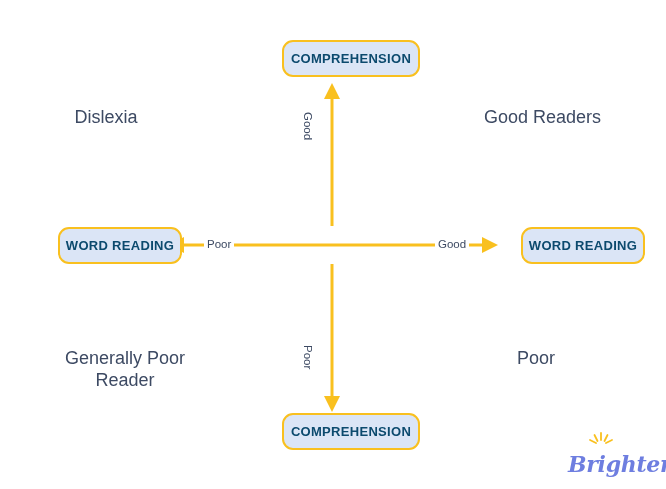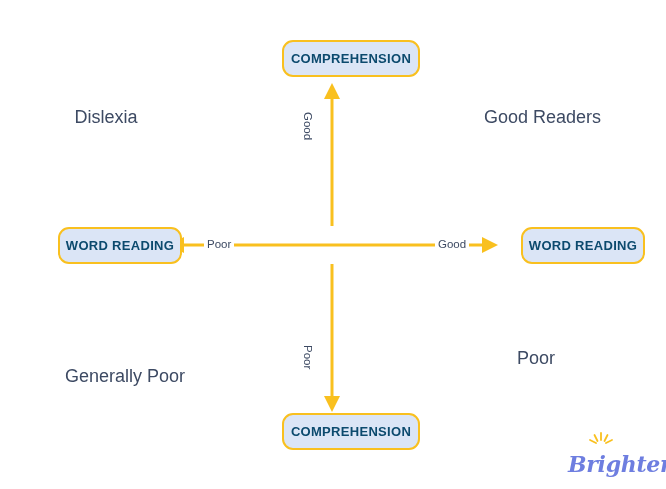--- a/index.html
+++ b/index.html
@@ -82,21 +82,21 @@
   .quadrant {
     position: absolute;
     color: #3d4a63;
     font-size: 18px;
     line-height: 22px;
     text-align: center;
     white-space: nowrap;
   }
   .quadrant-tl { left: 46px;  top: 106px; width: 120px; }
   .quadrant-tr { left: 481px; top: 106px; width: 120px; text-align: right; }
-  .quadrant-bl { left: 65px;  top: 365px; width: 120px; }
+  .quadrant-bl { left: 65px;  top: 347px; width: 120px; }
   .quadrant-br { left: 476px; top: 347px; width: 120px; }
 
   
   .logo {
     position: absolute;
     left: 568px;
     top: 432px;
     width: 92px;
     height: 46px;
   }
@@ -164,20 +164,21 @@
   <div class="quadrant quadrant-tl">
     <div>Dislexia</div>
   </div>
 
   <div class="quadrant quadrant-tr">
     <div>Good Readers</div>
   </div>
 
   <div class="quadrant quadrant-bl">
     <div>Generally Poor</div>
+    <div>Reader</div>
   </div>
 
   <div class="quadrant quadrant-br">
     <div>Poor</div>
   </div>
 
   <div class="logo">
     <svg class="logo-burst" viewBox="0 0 26 17">
       <g stroke="#f9c01f" stroke-width="1.8" stroke-linecap="round">
         <line x1="13" y1="1" x2="13" y2="8"></line>

